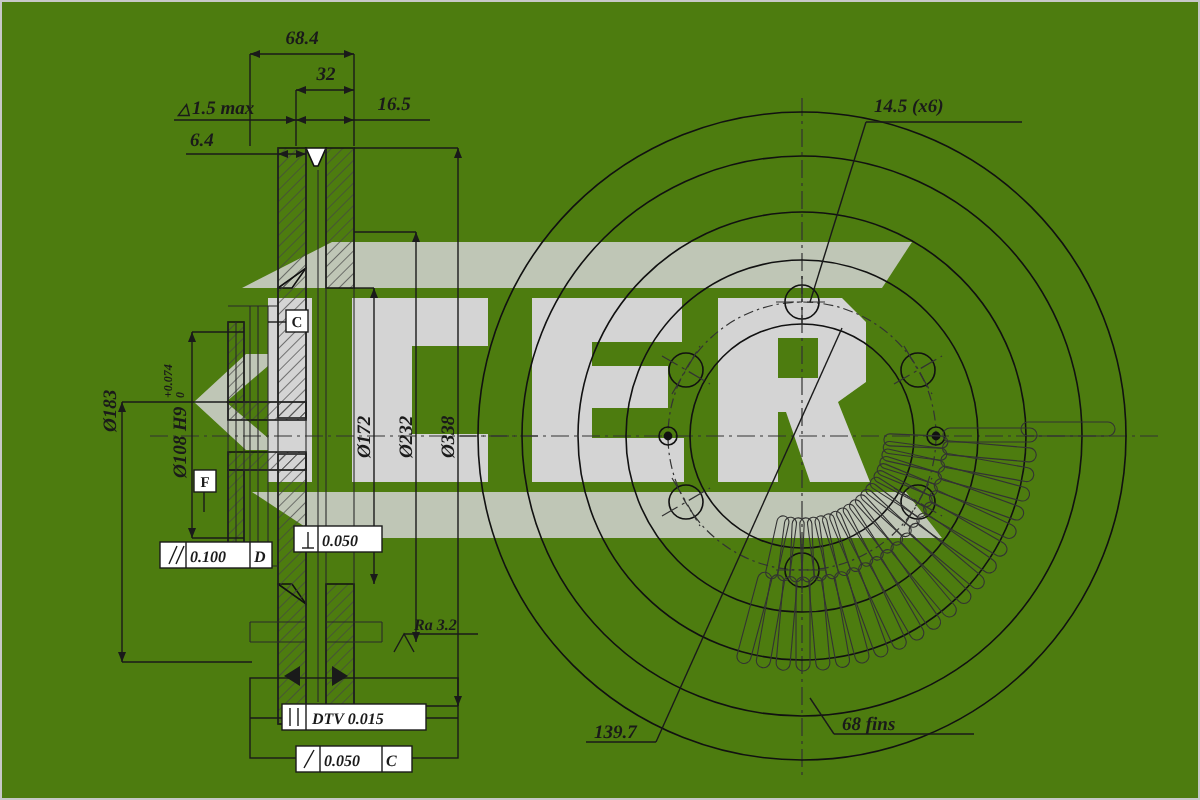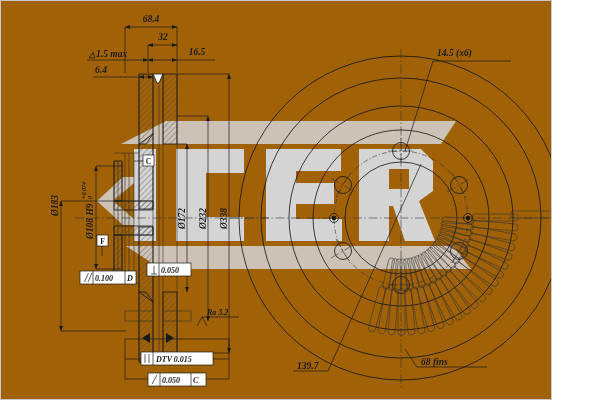--- a/index.html
+++ b/index.html
@@ -5,23 +5,23 @@
   html, body {
     margin: 0;
     padding: 0;
     background: #ffffff;
   }
   body {
     font-family: "Liberation Sans", sans-serif;
   }
   #drawing-page {
     position: relative;
-    width: 552px;
+    width: 600px;
     height: 400px;
-    background: #a16207;
+    background: #4d7c0f;
     border: 1px solid #c8c8c8;
     box-sizing: border-box;
     overflow: hidden;
     text-align: center;
   }
   #drawing-svg {
     position: absolute;
     left: 0;
     top: 0;
     width: 600px;

